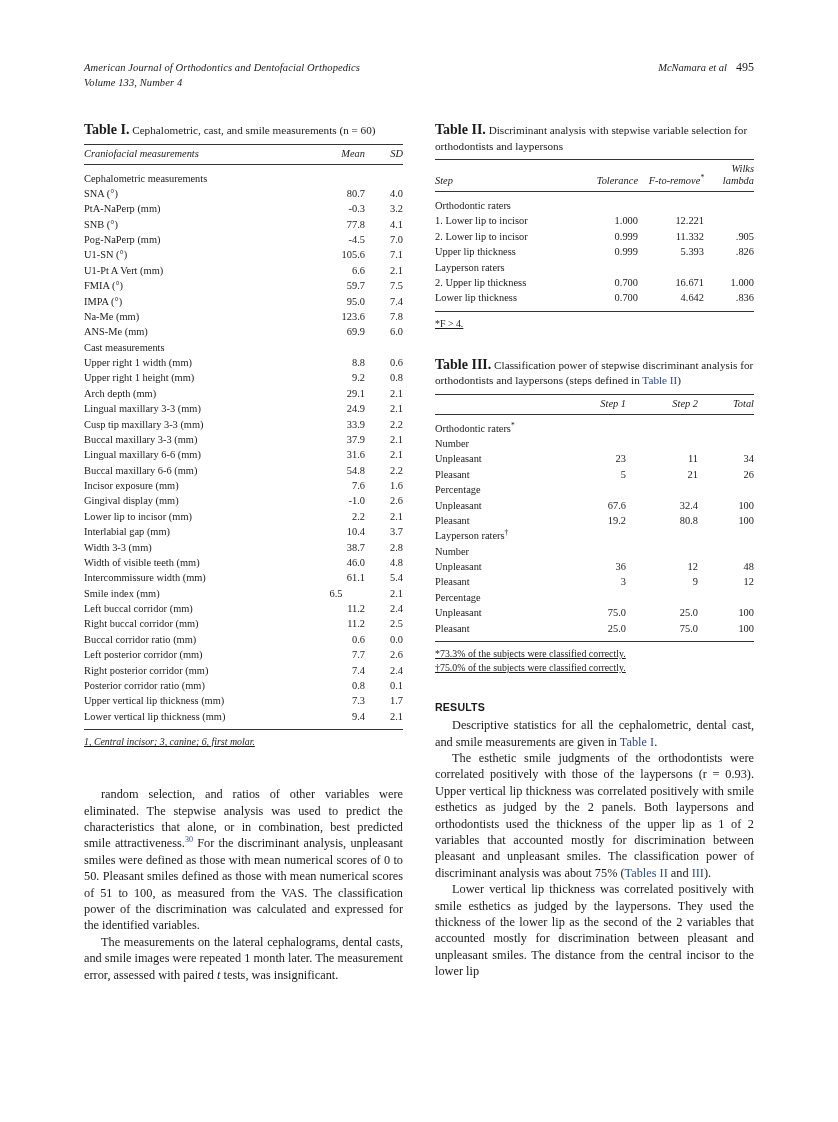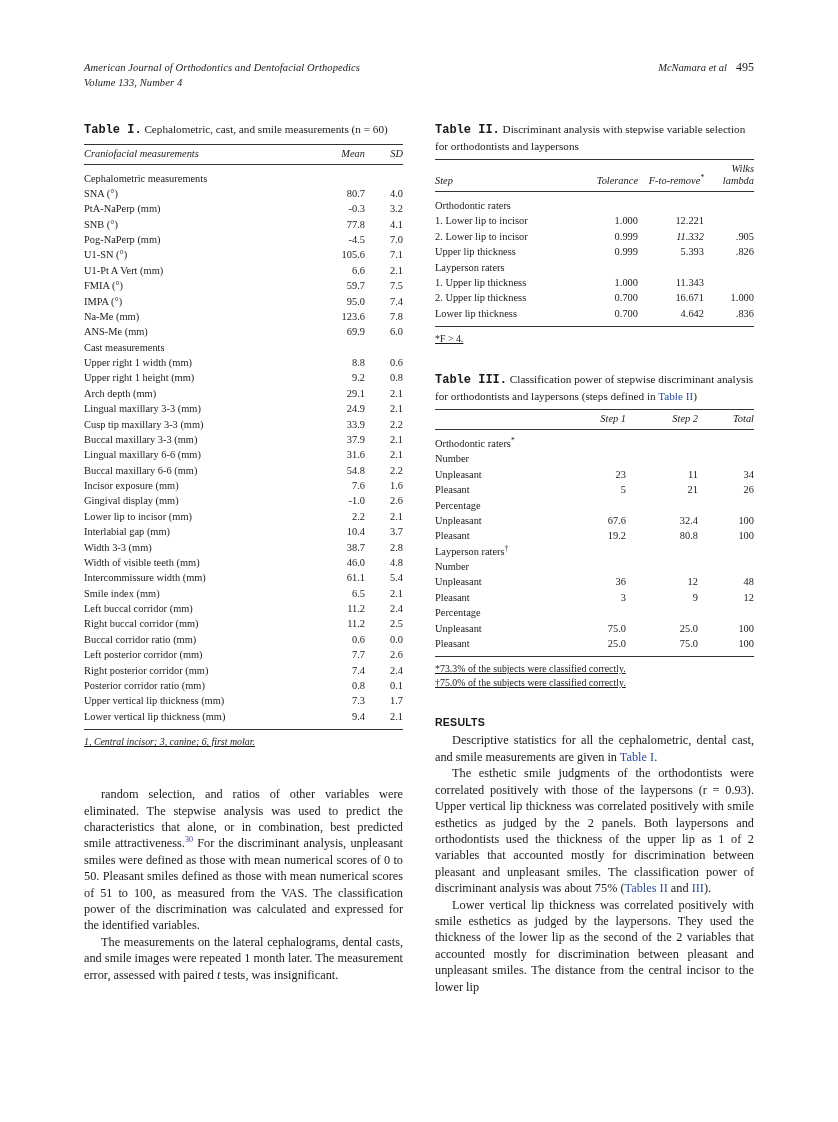--- a/index.html
+++ b/index.html
@@ -62,23 +62,23 @@
 
   
   .tbl { margin-bottom: 26px; }
   .tbl-caption {
     font-size: 11.2px;
     line-height: 15.5px;
     margin-bottom: 5px;
     text-align: left;
   }
   .tbl-caption .tnum {
-    font-family: Liberation Mono, monospace;
+    font-family: Liberation Serif, serif;
     font-weight: bold;
-    font-size: 12px;
+    font-size: 14px;
   }
   .xref { color: #2b4a9b; }
 
   table.data {
     width: 100%;
     border-collapse: collapse;
     font-size: 10.4px;
   }
   table.data thead th {
     font-style: italic;
@@ -303,21 +303,21 @@
                 <td class="num" style="width: 58px;">46.0</td>
                 <td class="num" style="width: 38px;">4.8</td>
               </tr>
               <tr>
                 <td class="lbl ind1">Intercommissure width (mm)</td>
                 <td class="num" style="width: 58px; text-align: right;">61.1</td>
                 <td class="num" style="width: 38px;">5.4</td>
               </tr>
               <tr>
                 <td class="lbl ind1">Smile index (mm)</td>
-                <td class="num" style="width: 58px;">6.5</td>
+                <td class="num" style="width: 58px; text-align: center;">6.5</td>
                 <td class="num" style="width: 38px;">2.1</td>
               </tr>
               <tr>
                 <td class="lbl ind1">Left buccal corridor (mm)</td>
                 <td class="num" style="width: 58px;">11.2</td>
                 <td class="num" style="width: 38px;">2.4</td>
               </tr>
               <tr>
                 <td class="lbl ind1">Right buccal corridor (mm)</td>
                 <td class="num" style="width: 58px;">11.2</td>
@@ -399,39 +399,33 @@
               </tr>
               <tr>
                 <td class="lbl ind1">1. Lower lip to incisor</td>
                 <td class="num" style="width: 62px;">1.000</td>
                 <td class="num" style="width: 66px;">12.221</td>
                 <td class="num" style="width: 50px;"></td>
               </tr>
               <tr>
                 <td class="lbl ind1">2. Lower lip to incisor</td>
                 <td class="num" style="width: 62px;">0.999</td>
-                <td class="num" style="width: 66px; font-style: italic;">11.332</td>
+                <td class="num" style="width: 66px;">11.332</td>
                 <td class="num" style="width: 50px;">.905</td>
               </tr>
               <tr>
                 <td class="lbl ind1">Upper lip thickness</td>
                 <td class="num" style="width: 62px;">0.999</td>
                 <td class="num" style="width: 66px;">5.393</td>
                 <td class="num" style="width: 50px;">.826</td>
               </tr>
               <tr>
                 <td class="lbl ind0">Layperson raters</td>
                 <td class="num" style="width: 62px;"></td>
                 <td class="num" style="width: 66px;"></td>
-                <td class="num" style="width: 50px;"></td>
-              </tr>
-              <tr>
-                <td class="lbl ind1">1. Upper lip thickness</td>
-                <td class="num" style="width: 62px;">1.000</td>
-                <td class="num" style="width: 66px;">11.343</td>
                 <td class="num" style="width: 50px;"></td>
               </tr>
               <tr>
                 <td class="lbl ind1">2. Upper lip thickness</td>
                 <td class="num" style="width: 62px;">0.700</td>
                 <td class="num" style="width: 66px;">16.671</td>
                 <td class="num" style="width: 50px;">1.000</td>
               </tr>
               <tr>
                 <td class="lbl ind1">Lower lip thickness</td>

